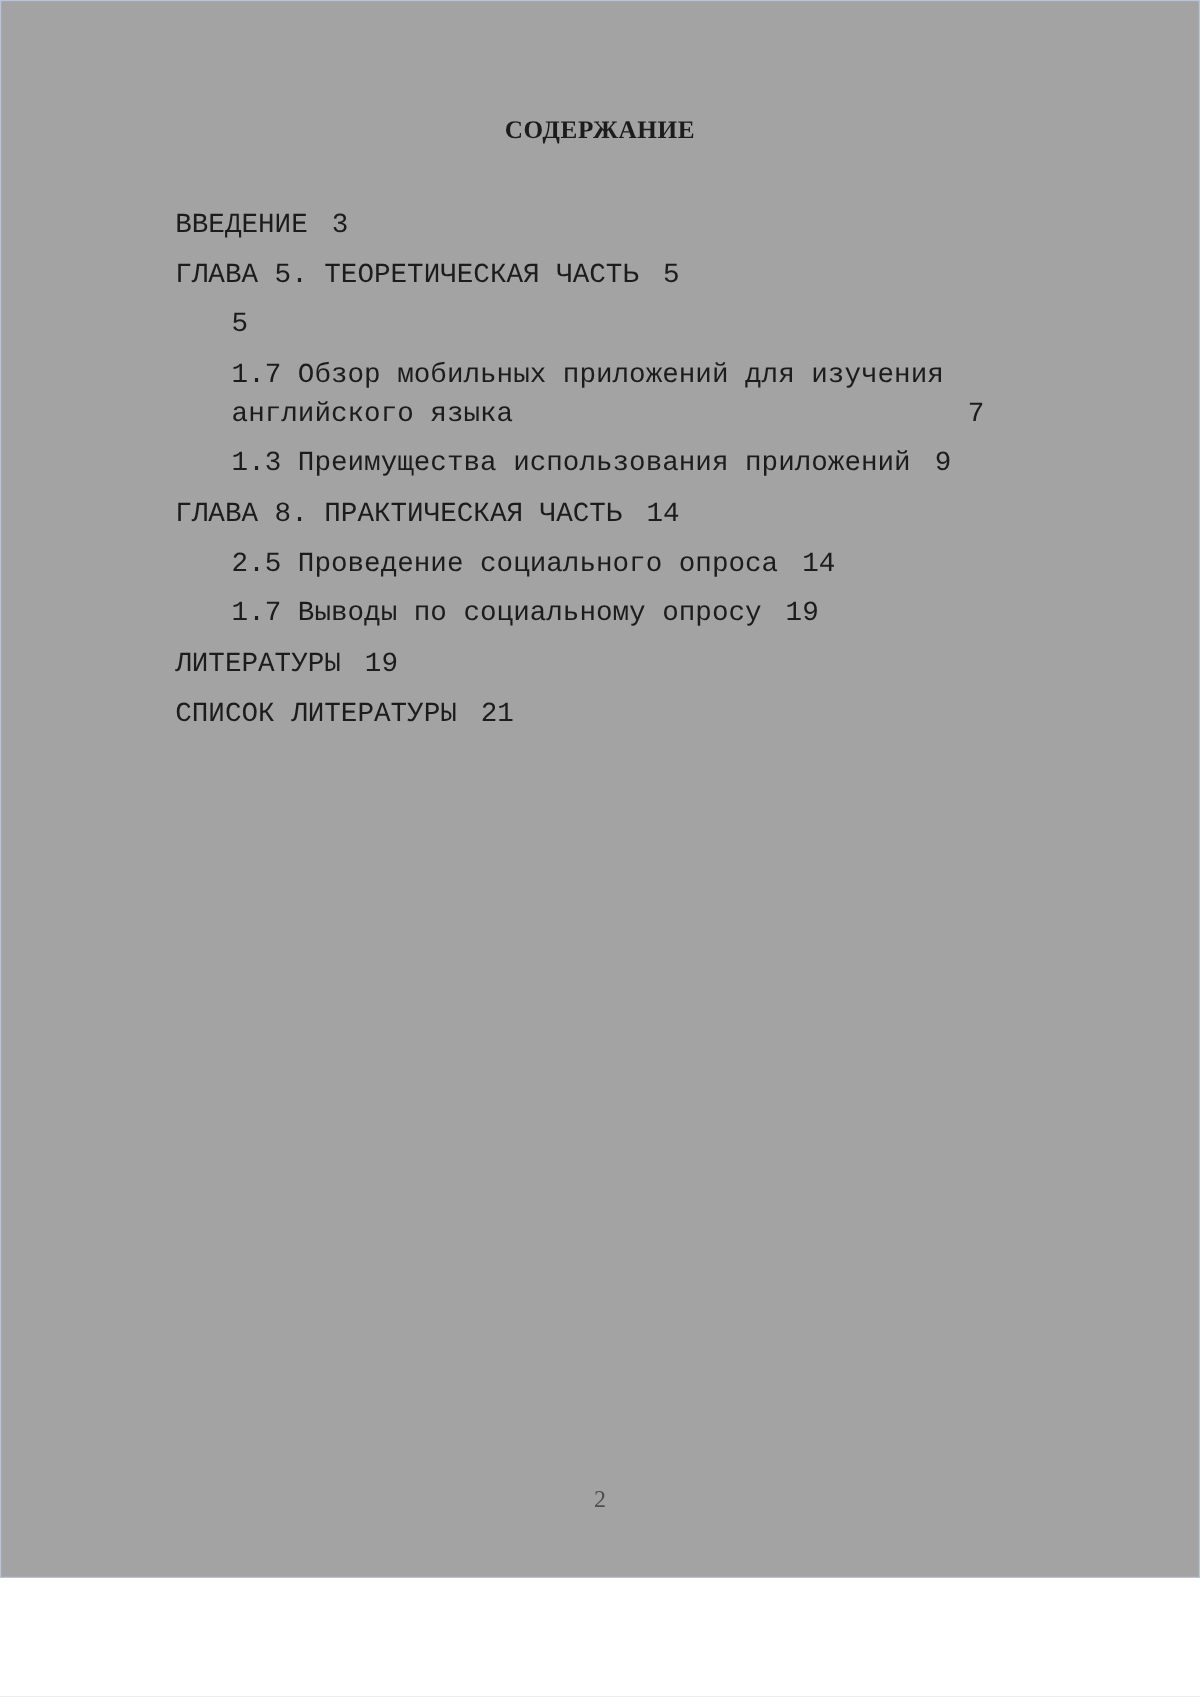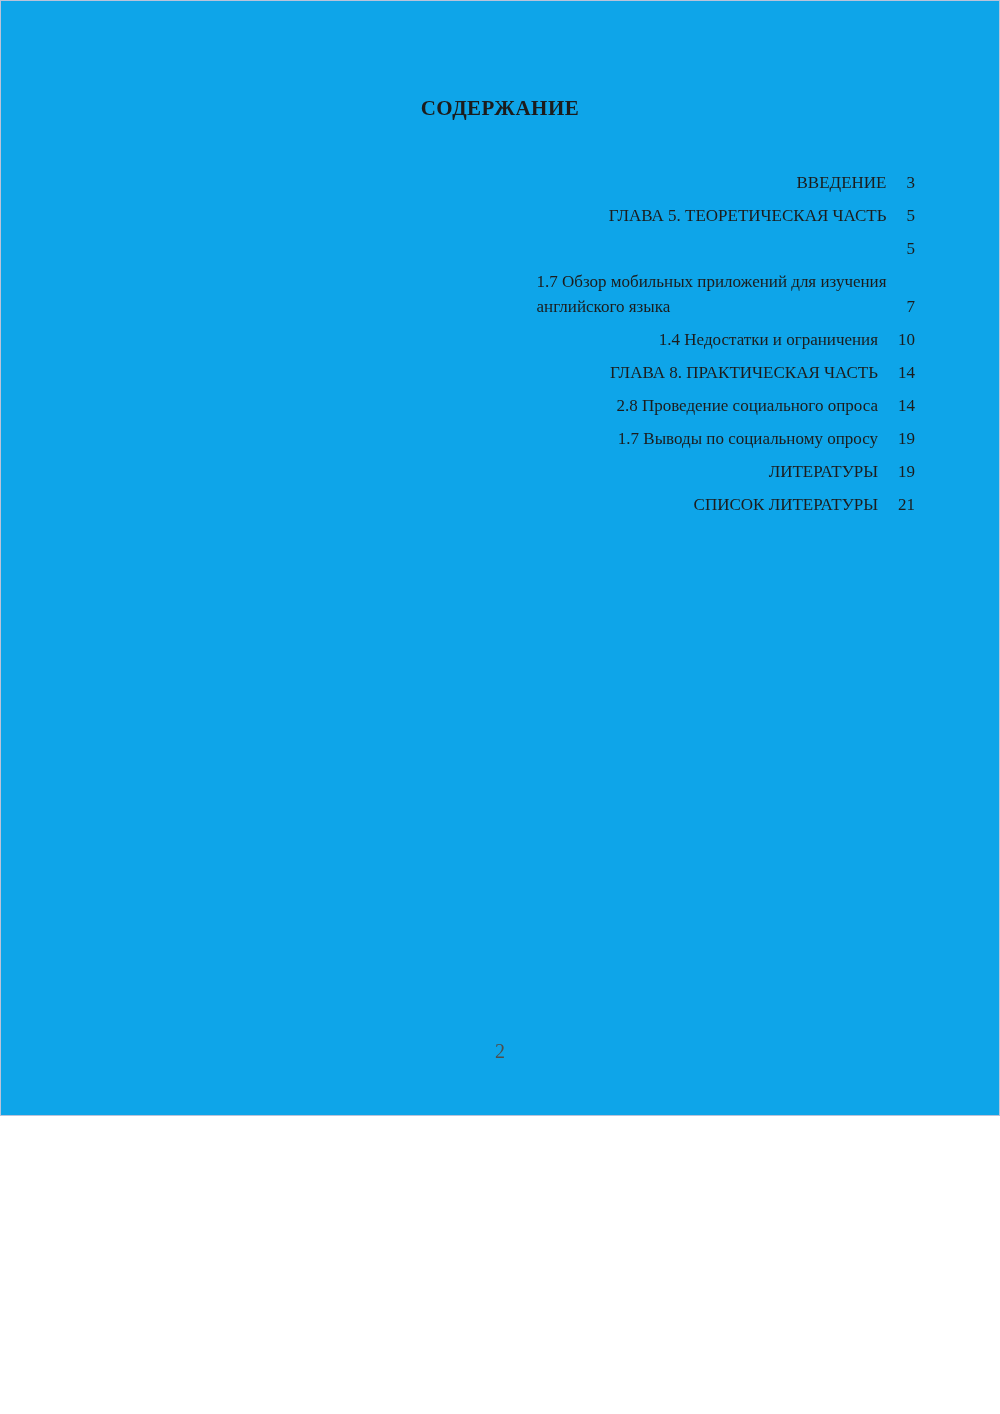--- a/index.html
+++ b/index.html
@@ -3,23 +3,23 @@
 <meta charset="utf-8">
 <style>
   html, body {
     margin: 0;
     padding: 0;
     background: #ffffff;
   }
   .page {
     position: relative;
     width: 1000px;
-    height: 1116px;
+    height: 1315px;
     box-sizing: border-box;
-    background: #0ea5e9;
+    background: #a3a3a3;
     border: 1px solid #b9c3da;
     font-family: "Liberation Serif", "DejaVu Serif", serif;
     color: #1c1c1c;
     overflow: hidden;
   }
   .doc-title {
     margin-top: 95px;
     text-align: center;
     font-size: 21px;
     font-weight: bold;
@@ -27,24 +27,25 @@
     color: #1c1c1c;
   }
   .toc {
     margin-top: 50px;
     padding-left: 145px;
     padding-right: 84px;
   }
   .toc-row {
     display: flex;
     align-items: flex-end;
-    justify-content: flex-end;
-    font-size: 17px;
+    justify-content: flex-start;
+    font-size: 23px;
     line-height: 1.42;
     margin-bottom: 9px;
+    font-family: Liberation Mono, monospace;
   }
   .toc-row.indent-1 {
     padding-left: 47px;
   }
   .toc-label {
     white-space: pre-line;
     padding-right: 20px;
   }
   .toc-page {
     flex: 0 0 auto;
@@ -81,33 +82,33 @@
   <div class="toc-row indent-1">
     <span class="toc-page">5</span>
   </div>
 
   <div class="toc-row indent-1">
     <span class="toc-label">1.7 Обзор мобильных приложений для изучения
 английского языка</span>
     <span class="toc-page">7</span>
   </div>
 
+  <div class="toc-row indent-1">
+    <span class="toc-label">1.3 Преимущества использования приложений</span>
+    <span class="toc-page">9</span>
+  </div>
 
-  <div class="toc-row indent-1">
-    <span class="toc-label">1.4 Недостатки и ограничения</span>
-    <span class="toc-page">10</span>
-  </div>
 
   <div class="toc-row">
     <span class="toc-label">ГЛАВА 8. ПРАКТИЧЕСКАЯ ЧАСТЬ</span>
     <span class="toc-page">14</span>
   </div>
 
   <div class="toc-row indent-1">
-    <span class="toc-label">2.8 Проведение социального опроса</span>
+    <span class="toc-label">2.5 Проведение социального опроса</span>
     <span class="toc-page">14</span>
   </div>
 
   <div class="toc-row indent-1">
     <span class="toc-label">1.7 Выводы по социальному опросу</span>
     <span class="toc-page">19</span>
   </div>
 
   <div class="toc-row">
     <span class="toc-label">ЛИТЕРАТУРЫ</span>

